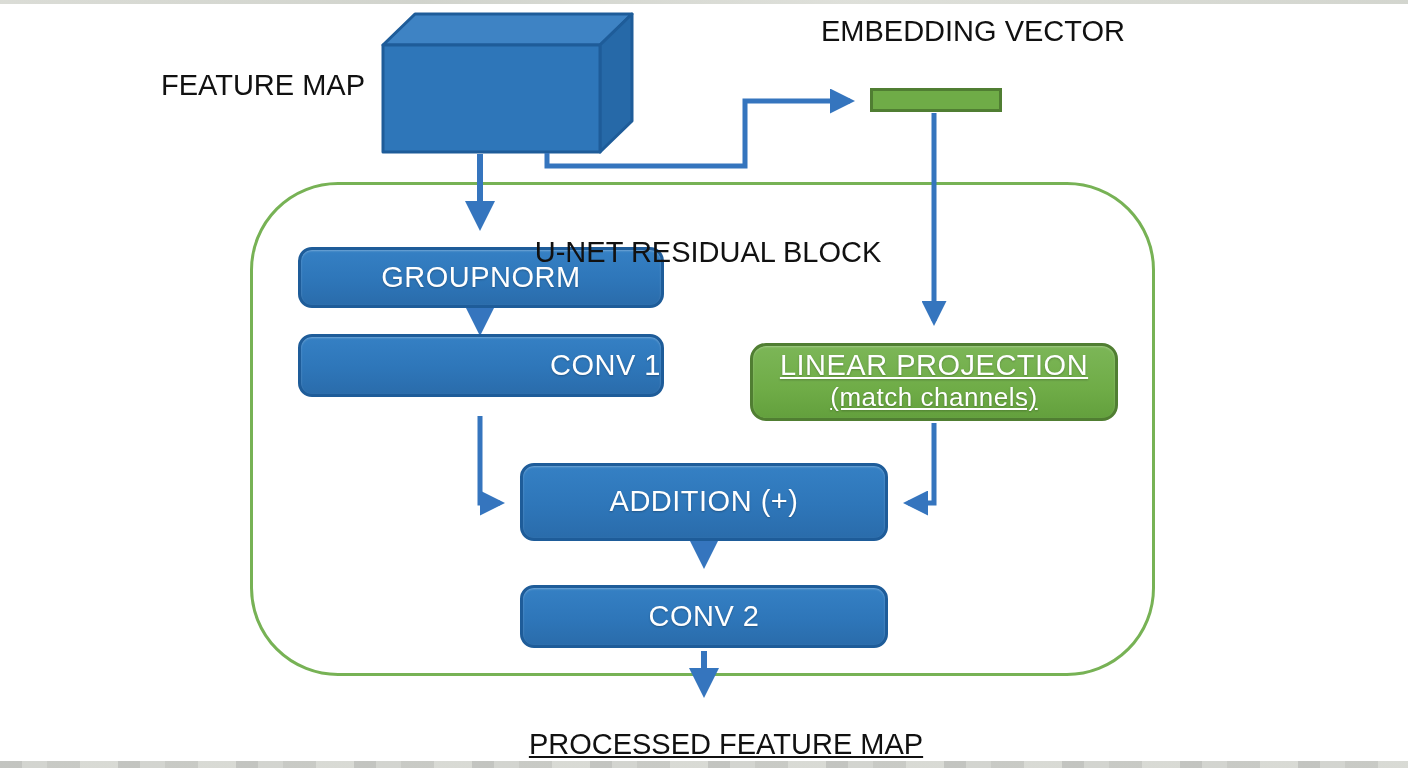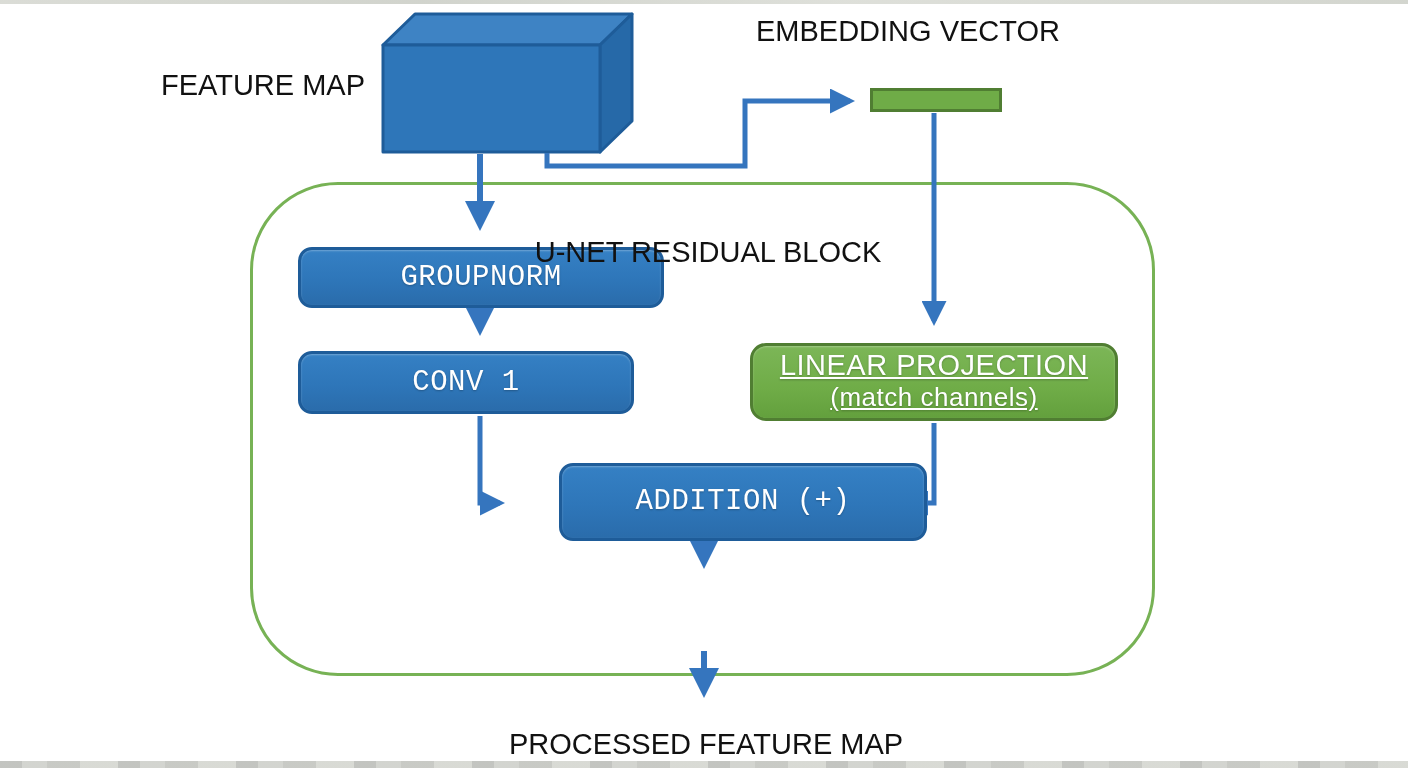--- a/index.html
+++ b/index.html
@@ -55,36 +55,35 @@
     color: var(--text-white, #fff);
     z-index: 3;
     text-shadow: 0 1px 2px rgba(0,0,0,.25);
     letter-spacing: .5px;
   }
   .block-blue {
     background: linear-gradient(180deg, #3580c4 0%, var(--block-blue, #2E76B9) 55%, #2a6cab 100%);
     border: 3px solid var(--block-blue-dark, #1E5C99);
     border-radius: 14px;
     box-shadow: inset 0 1px 2px rgba(255,255,255,.3);
-    font-family: Liberation Mono, monospace;
   }
   .block-green {
     background: linear-gradient(180deg, #7cb657 0%, var(--green-fill, #6FAC47) 60%, #63a03d 100%);
     border: 3px solid var(--green-dark, #507E32);
     border-radius: 16px;
     box-shadow: inset 0 1px 2px rgba(255,255,255,.3);
     text-decoration: underline;
   }
   .block-label   { font-size: 29px; font-weight: 500; line-height: 1.1; }
   .block-sublabel{ font-size: 26px; font-weight: 500; line-height: 1.2; }
 
   #block-groupnorm { left: 298px; top: 247px; width: 366px; height: 61px; }
-  #block-conv1     { left: 298px; top: 351px; width: 336px; height: 63px; }
+  #block-conv1     { left: 298px; top: 334px; width: 366px; height: 63px; align-items: flex-end; }
   #block-linear    { left: 750px; top: 343px; width: 368px; height: 78px; }
-  #block-addition  { left: 520px; top: 463px; width: 368px; height: 78px; margin-left: 39px; }
+  #block-addition  { left: 520px; top: 463px; width: 368px; height: 78px; }
   #block-conv2     { left: 520px; top: 585px; width: 368px; height: 63px; }
 
   
   .embedding-bar {
     left: 870px; top: 88px; width: 132px; height: 24px;
     background: var(--green-fill, #6FAC47);
     border: 3px solid var(--green-dark, #507E32);
     box-sizing: border-box;
     z-index: 3;
   }
@@ -93,23 +92,23 @@
   .black-label {
     color: var(--text-black, #111);
     font-size: 29px;
     font-weight: 500;
     text-align: center;
     line-height: 1.18;
     z-index: 4;
     white-space: nowrap;
   }
   #feature-map-label { left: 263px; top: 68px; transform: translateX(-50%); }
-  #embedding-label   { left: 908px; top: 14px; transform: translateX(-50%); }
+  #embedding-label   { left: 973px; top: 14px; transform: translateX(-50%); }
   #unet-title        { left: 708px; top: 203px; transform: translateX(-50%); margin-top: 32px; }
-  #processed-label   { left: 706px; top: 727px; transform: translateX(-50%); }
+  #processed-label   { left: 726px; top: 727px; transform: translateX(-50%); text-decoration: underline; }
 
   .math-var {
     font-family: "DejaVu Serif", serif;
     font-style: italic;
     font-weight: 400;
   }
 </style>
 </head>
 <body>
 
@@ -171,17 +170,20 @@
 
   <div class="abs block block-green" id="block-linear">
     <div class="block-label">LINEAR PROJECTION</div>
     <div class="block-sublabel">(match channels)</div>
   </div>
 
   <div class="abs block block-blue" id="block-addition">
     <div class="block-label">ADDITION (+)</div>
   </div>
 
+  <div class="abs block block-blue" id="block-conv2">
+    <div class="block-label">CONV 2</div>
+  </div>
 
   <div class="abs black-label" id="processed-label">PROCESSED FEATURE MAP</div>
 
   <div class="abs edge-strip-bottom"></div>
 </div>
 
 </body></html>

